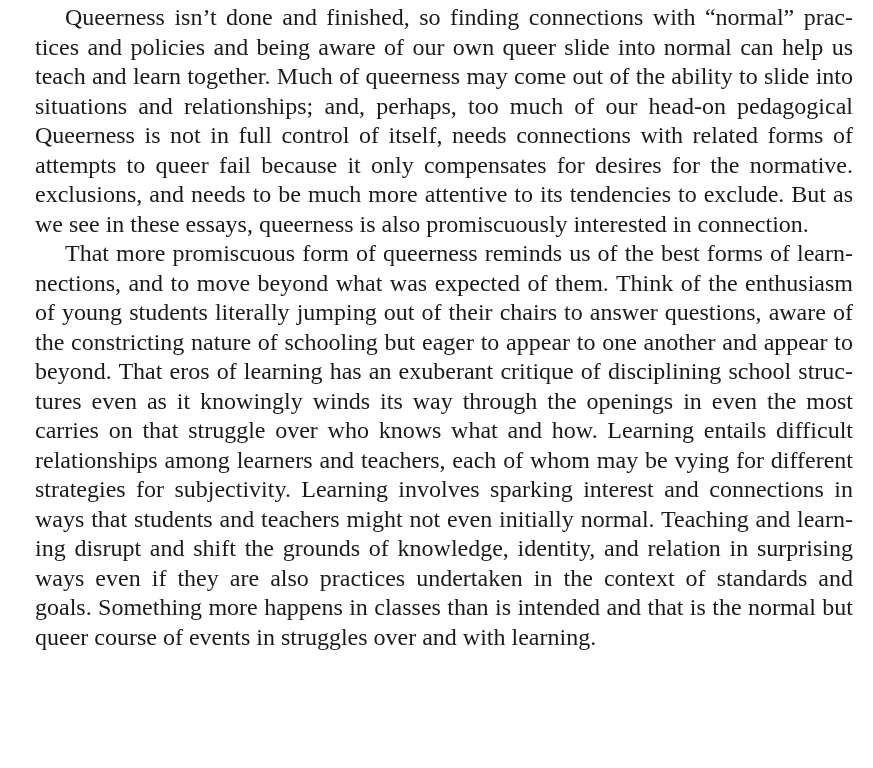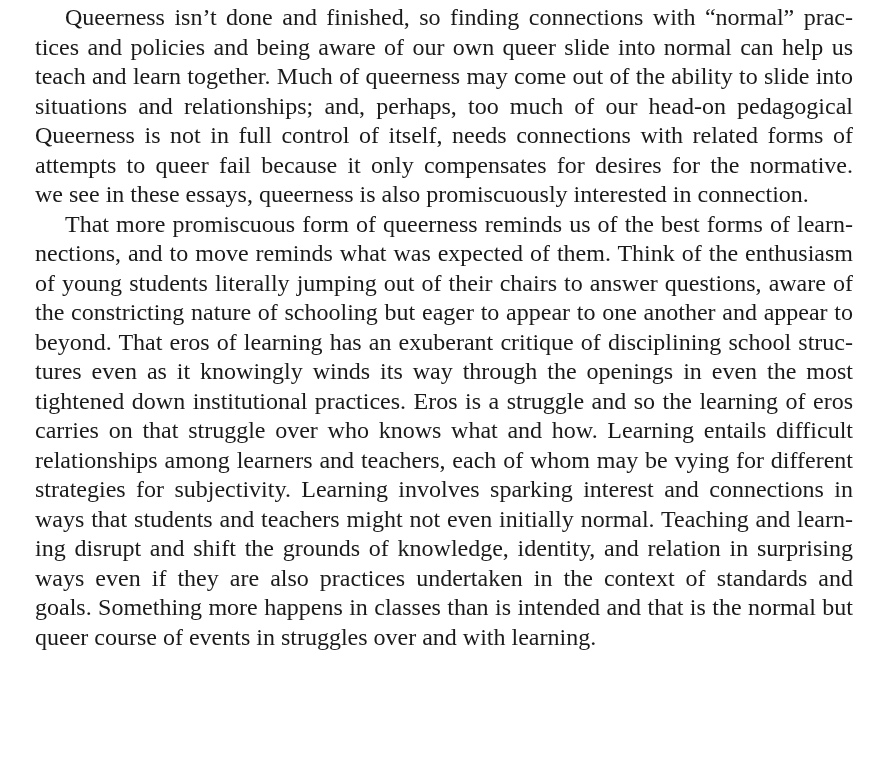--- a/index.html
+++ b/index.html
@@ -43,30 +43,30 @@
 <body>
 
 <div class="page" style="background: rgb(255, 255, 255); color: rgb(26, 26, 26);">
     <div class="paragraph">
       <div class="line first">Queerness isn’t done and finished, so finding connections with “normal” prac-</div>
       <div class="line">tices and policies and being aware of our own queer slide into normal can help us</div>
       <div class="line">teach and learn together. Much of queerness may come out of the ability to slide into</div>
       <div class="line">situations and relationships; and, perhaps, too much of our head-on pedagogical</div>
       <div class="line">Queerness is not in full control of itself, needs connections with related forms of</div>
       <div class="line">attempts to queer fail because it only compensates for desires for the normative.</div>
+      <div class="line">exclusions, and needs to be much more attentive to its tendencies to exclude. But as</div>
       <div class="line last">we see in these essays, queerness is also promiscuously interested in connection.</div>
     </div>
     <div class="paragraph">
       <div class="line first">That more promiscuous form of queerness reminds us of the best forms of learn-</div>
-      <div class="line">nections, and to move reminds what was expected of them. Think of the enthusiasm</div>
+      <div class="line">nections, and to move beyond what was expected of them. Think of the enthusiasm</div>
       <div class="line">of young students literally jumping out of their chairs to answer questions, aware of</div>
       <div class="line">the constricting nature of schooling but eager to appear to one another and appear to</div>
       <div class="line">beyond. That eros of learning has an exuberant critique of disciplining school struc-</div>
       <div class="line">tures even as it knowingly winds its way through the openings in even the most</div>
-      <div class="line">tightened down institutional practices. Eros is a struggle and so the learning of eros</div>
       <div class="line">carries on that struggle over who knows what and how. Learning entails difficult</div>
       <div class="line">relationships among learners and teachers, each of whom may be vying for different</div>
       <div class="line">strategies for subjectivity. Learning involves sparking interest and connections in</div>
       <div class="line">ways that students and teachers might not even initially normal. Teaching and learn-</div>
       <div class="line">ing disrupt and shift the grounds of knowledge, identity, and relation in surprising</div>
       <div class="line">ways even if they are also practices undertaken in the context of standards and</div>
       <div class="line">goals. Something more happens in classes than is intended and that is the normal but</div>
       <div class="line last">queer course of events in struggles over and with learning.</div>
     </div>
   </div>

